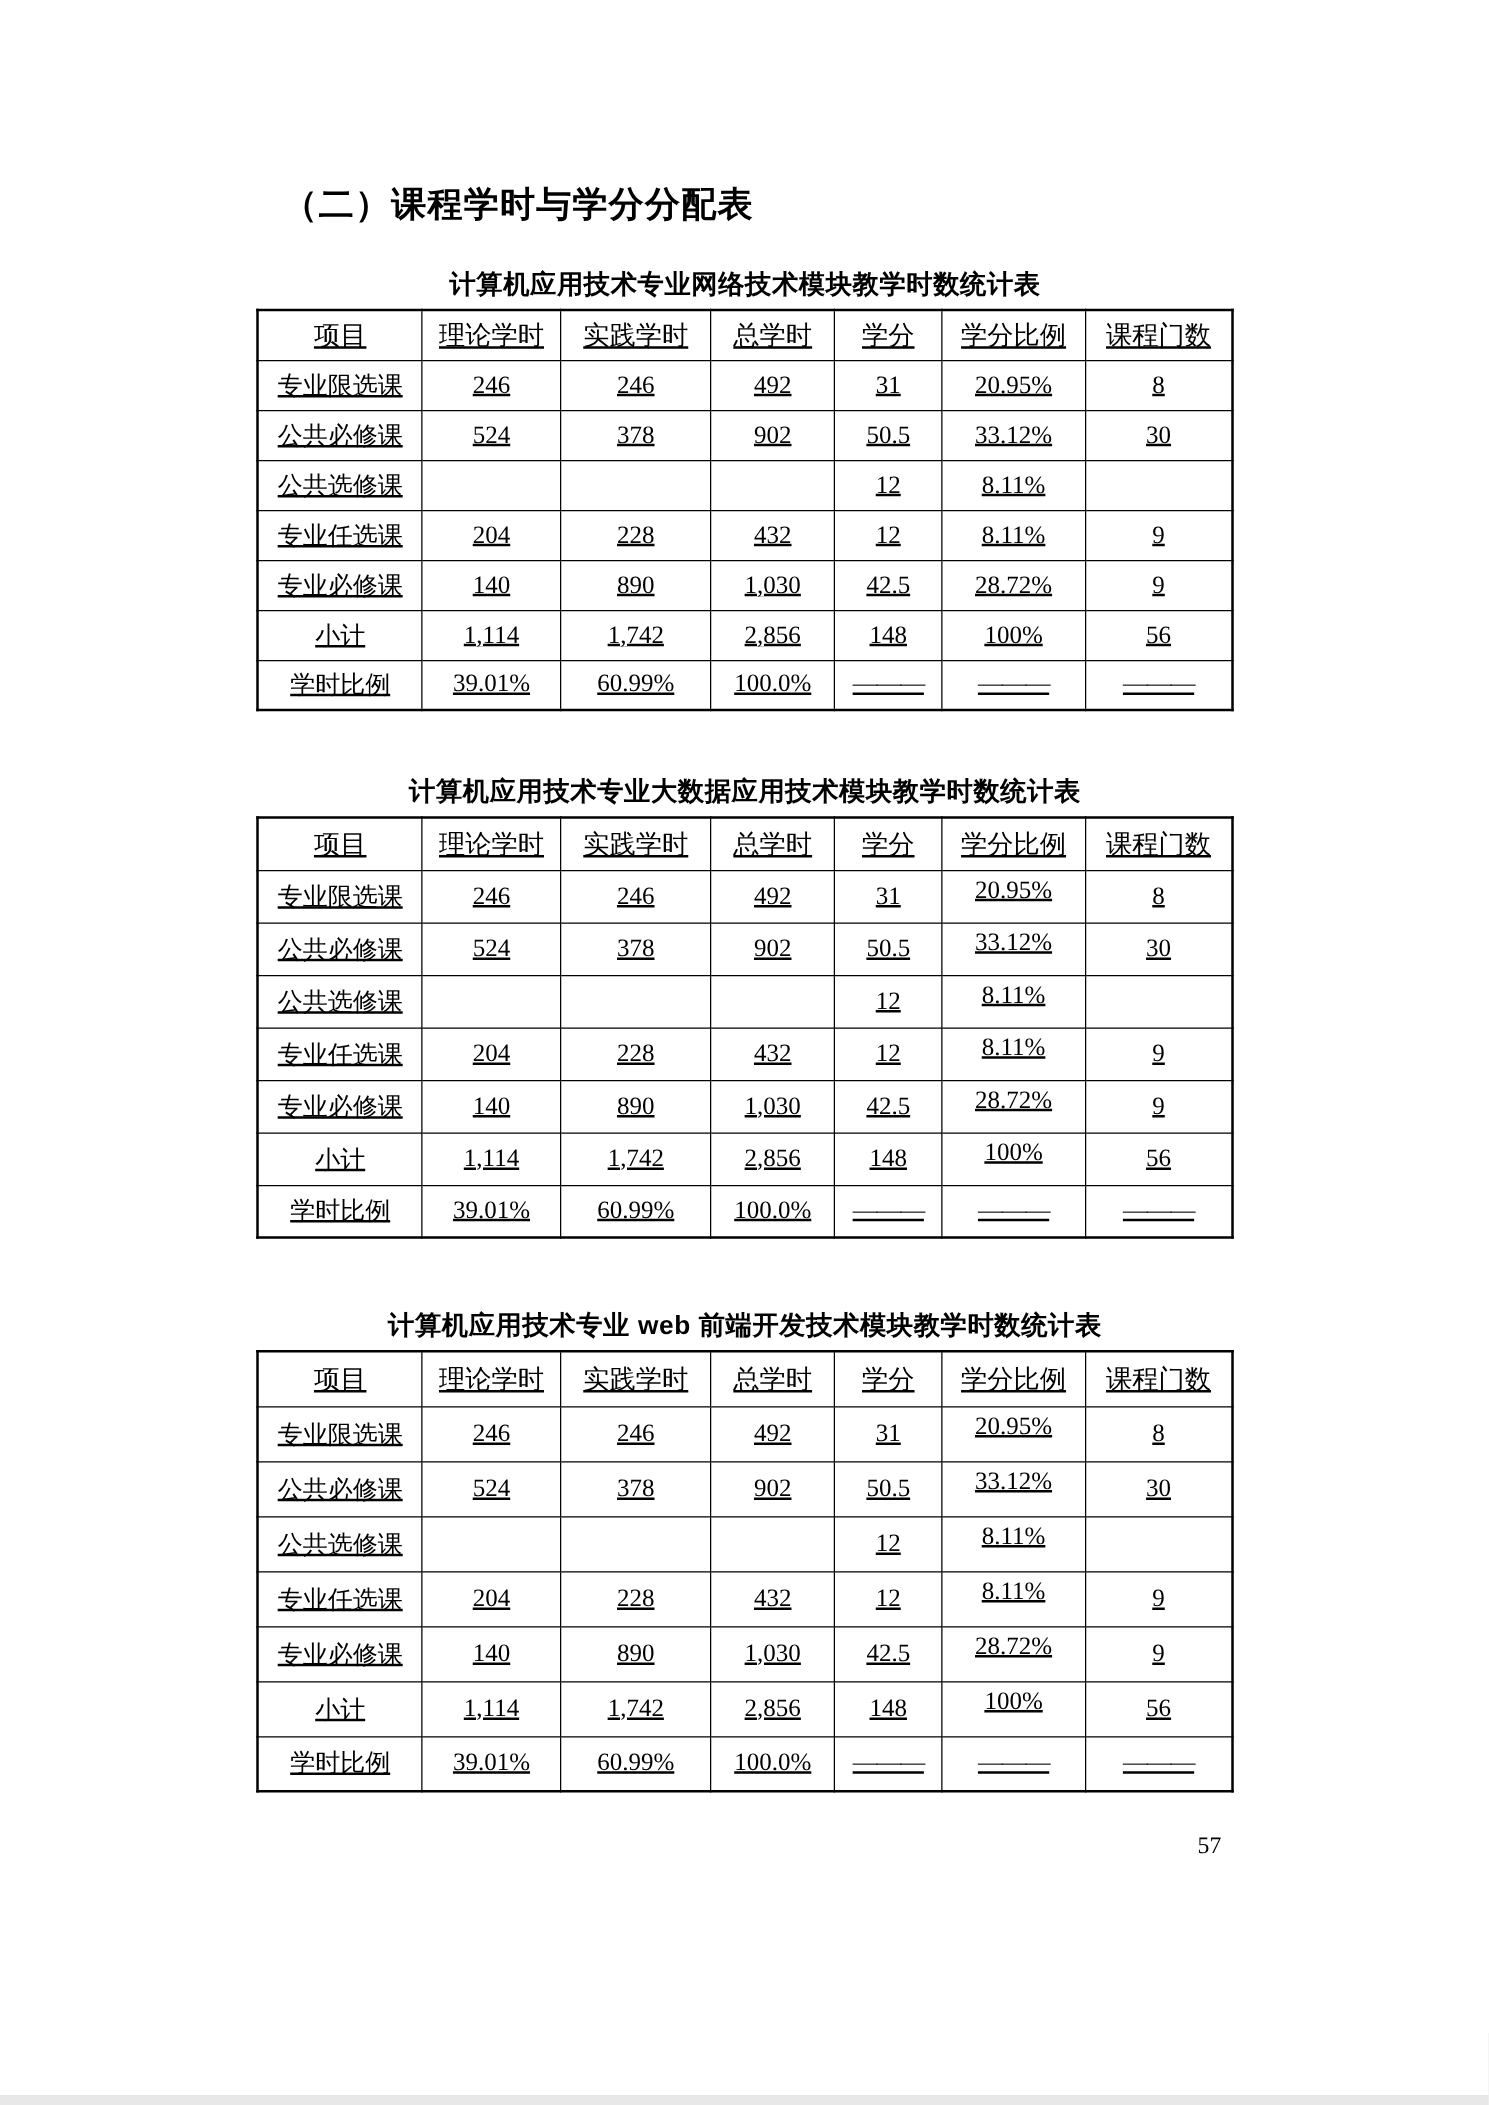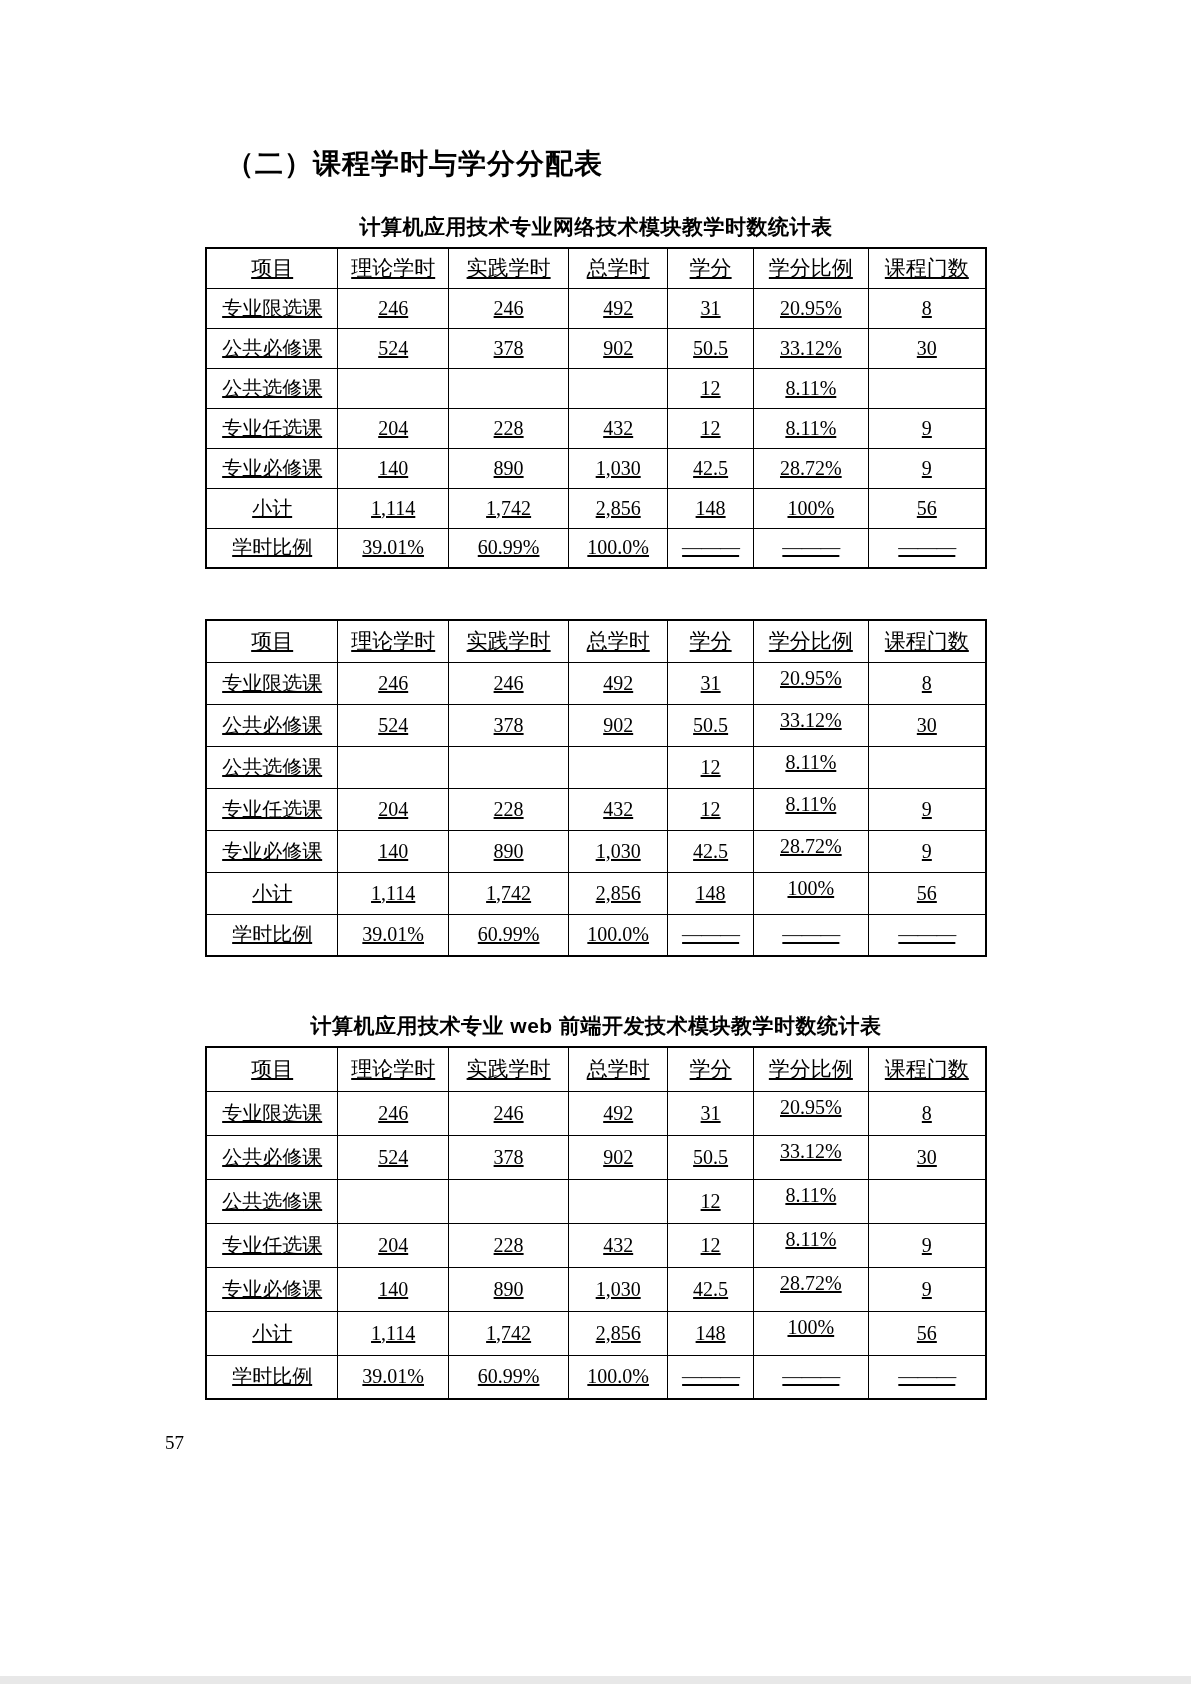--- a/index.html
+++ b/index.html
@@ -71,21 +71,21 @@
   
   .pct-high tbody tr:not(:last-child) td:nth-child(6){
     vertical-align:top;
     padding-top:4px;
   }
   td.dash-cell { letter-spacing:-1px; color:#222; }
   .page-number {
     margin-top:32px;
     width:812px;
     margin-left:165px;
-    text-align:left;
+    text-align:right;
     font-size:19px;
   }
 </style>
 </head>
 <body>
 
 <div class="page">
 
   <h2 class="heading">（二）课程学时与学分分配表</h2>
 
@@ -166,20 +166,21 @@
             <td>100.0%</td>
             <td class="dash-cell">———</td>
             <td class="dash-cell">———</td>
             <td class="dash-cell">———</td>
           </tr>
         </tbody>
       </table>
   </section>
 
   <section class="tbl-section sec-2">
+    <div class="tbl-title">计算机应用技术专业大数据应用技术模块教学时数统计表</div>
     <table class="pct-high">
         <thead>
           <tr>
             <th>项目</th>
             <th>理论学时</th>
             <th>实践学时</th>
             <th>总学时</th>
             <th>学分</th>
             <th>学分比例</th>
             <th>课程门数</th>

